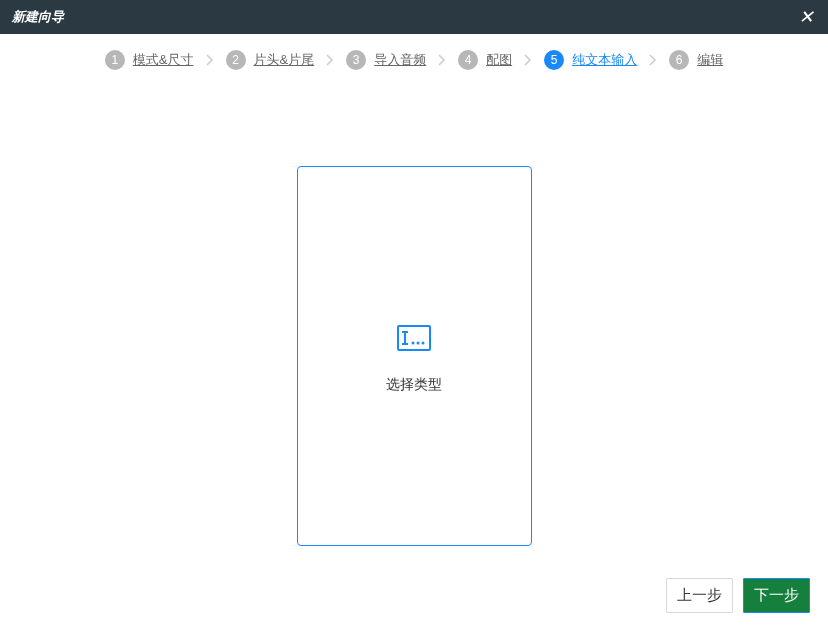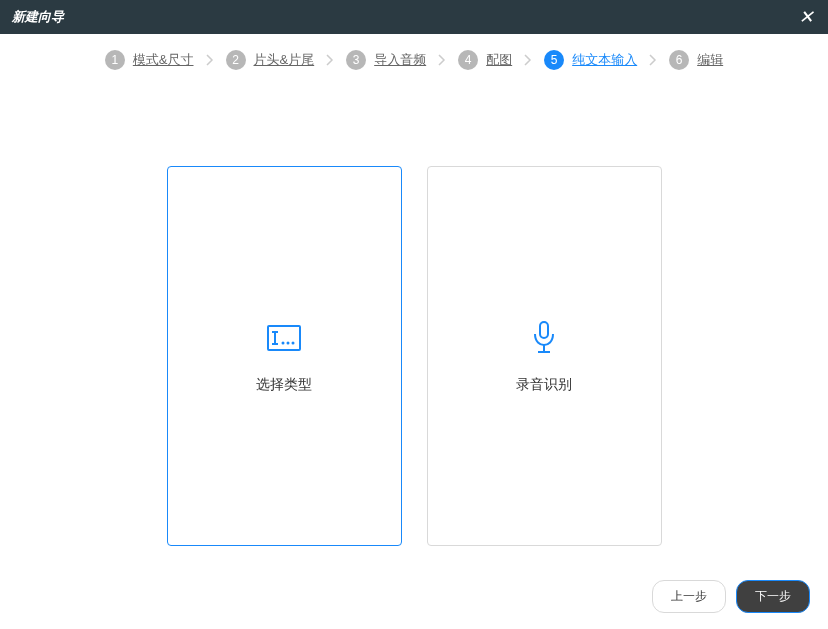--- a/index.html
+++ b/index.html
@@ -17,22 +17,22 @@
     .step.active .step-label { color: #1989fa; }
     .chevron { color: #ccc; margin: 0 8px; display: flex; align-items: center; }
     
     .content { display: flex; justify-content: center; gap: 25px; padding: 80px 20px 20px; }
     .card { width: 235px; height: 380px; border: 1px solid #d9d9d9; border-radius: 4px; display: flex; flex-direction: column; align-items: center; justify-content: center; gap: 18px; cursor: pointer; }
     .card.selected { border: 1px solid #1989fa; }
     .card-icon { width: 40px; height: 40px; display: flex; align-items: center; justify-content: center; }
     .card-label { font-size: 14px; color: #333; }
     
     .footer { position: absolute; bottom: 16px; right: 18px; display: flex; gap: 10px; }
-    .btn { padding: 7px 18px; font-size: 12px; border-radius: 12px; cursor: pointer; border: 1px solid #d9d9d9; background: #fff; color: #333; }
-    .btn.primary { background: #404040; border-color: #1989fa; color: #fff; }
+    .btn { padding: 7px 10px; font-size: 15px; border-radius: 1px; cursor: pointer; border: 1px solid #d9d9d9; background: #fff; color: #333; }
+    .btn.primary { background: #15803d; border-color: #1989fa; color: #fff; }
   </style>
 </head>
 <body>
 
 <div class="titlebar">
   <span class="titlebar-title">新建向导</span>
   <span class="close-btn">✕</span>
 </div>
 
 <div class="stepper">
@@ -97,29 +97,18 @@
         <line x1="5" y1="19" x2="11" y2="19" stroke="#1989fa" stroke-width="2"></line>
         <circle cx="16" cy="18" r="1.5" fill="#1989fa"></circle>
         <circle cx="21" cy="18" r="1.5" fill="#1989fa"></circle>
         <circle cx="26" cy="18" r="1.5" fill="#1989fa"></circle>
       </svg>
     </div>
     <div class="card-label">选择类型</div>
   </div>
 
 
-  <div class="card">
-    <div class="card-icon">
-      <svg width="26" height="36" viewBox="0 0 26 36">
-        <rect x="9" y="2" width="8" height="16" rx="4" stroke="#1989fa" stroke-width="2" fill="none"></rect>
-        <path d="M4 14 C4 22 9 25 13 25 C17 25 22 22 22 14" stroke="#1989fa" stroke-width="2" fill="none"></path>
-        <line x1="13" y1="25" x2="13" y2="32" stroke="#1989fa" stroke-width="2"></line>
-        <line x1="7" y1="32" x2="19" y2="32" stroke="#1989fa" stroke-width="2"></line>
-      </svg>
-    </div>
-    <div class="card-label">录音识别</div>
-  </div>
 </div>
 
 <div class="footer">
   <button class="btn">上一步</button>
   <button class="btn primary">下一步</button>
 </div>
 
 </body></html>

